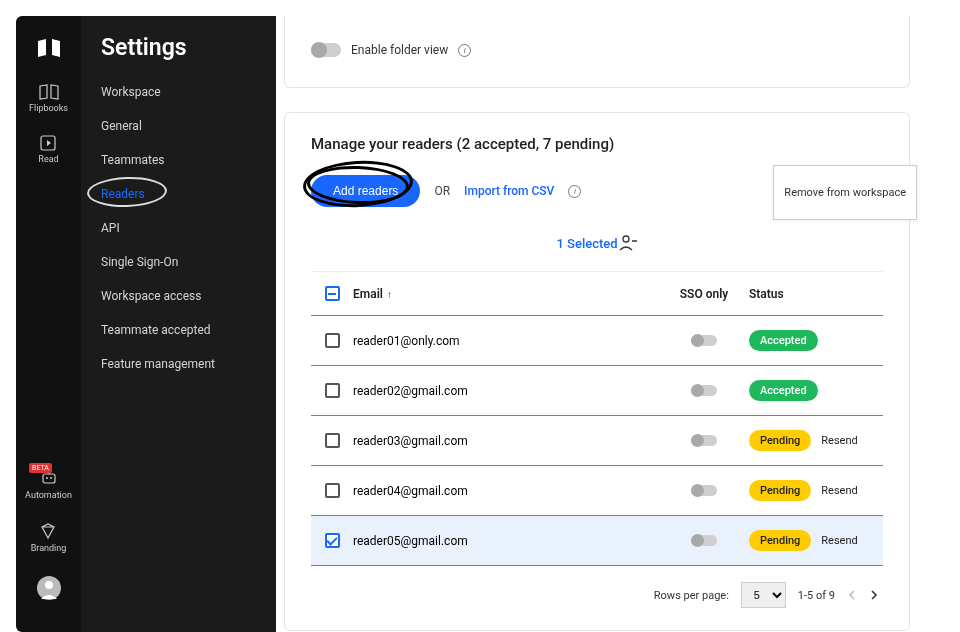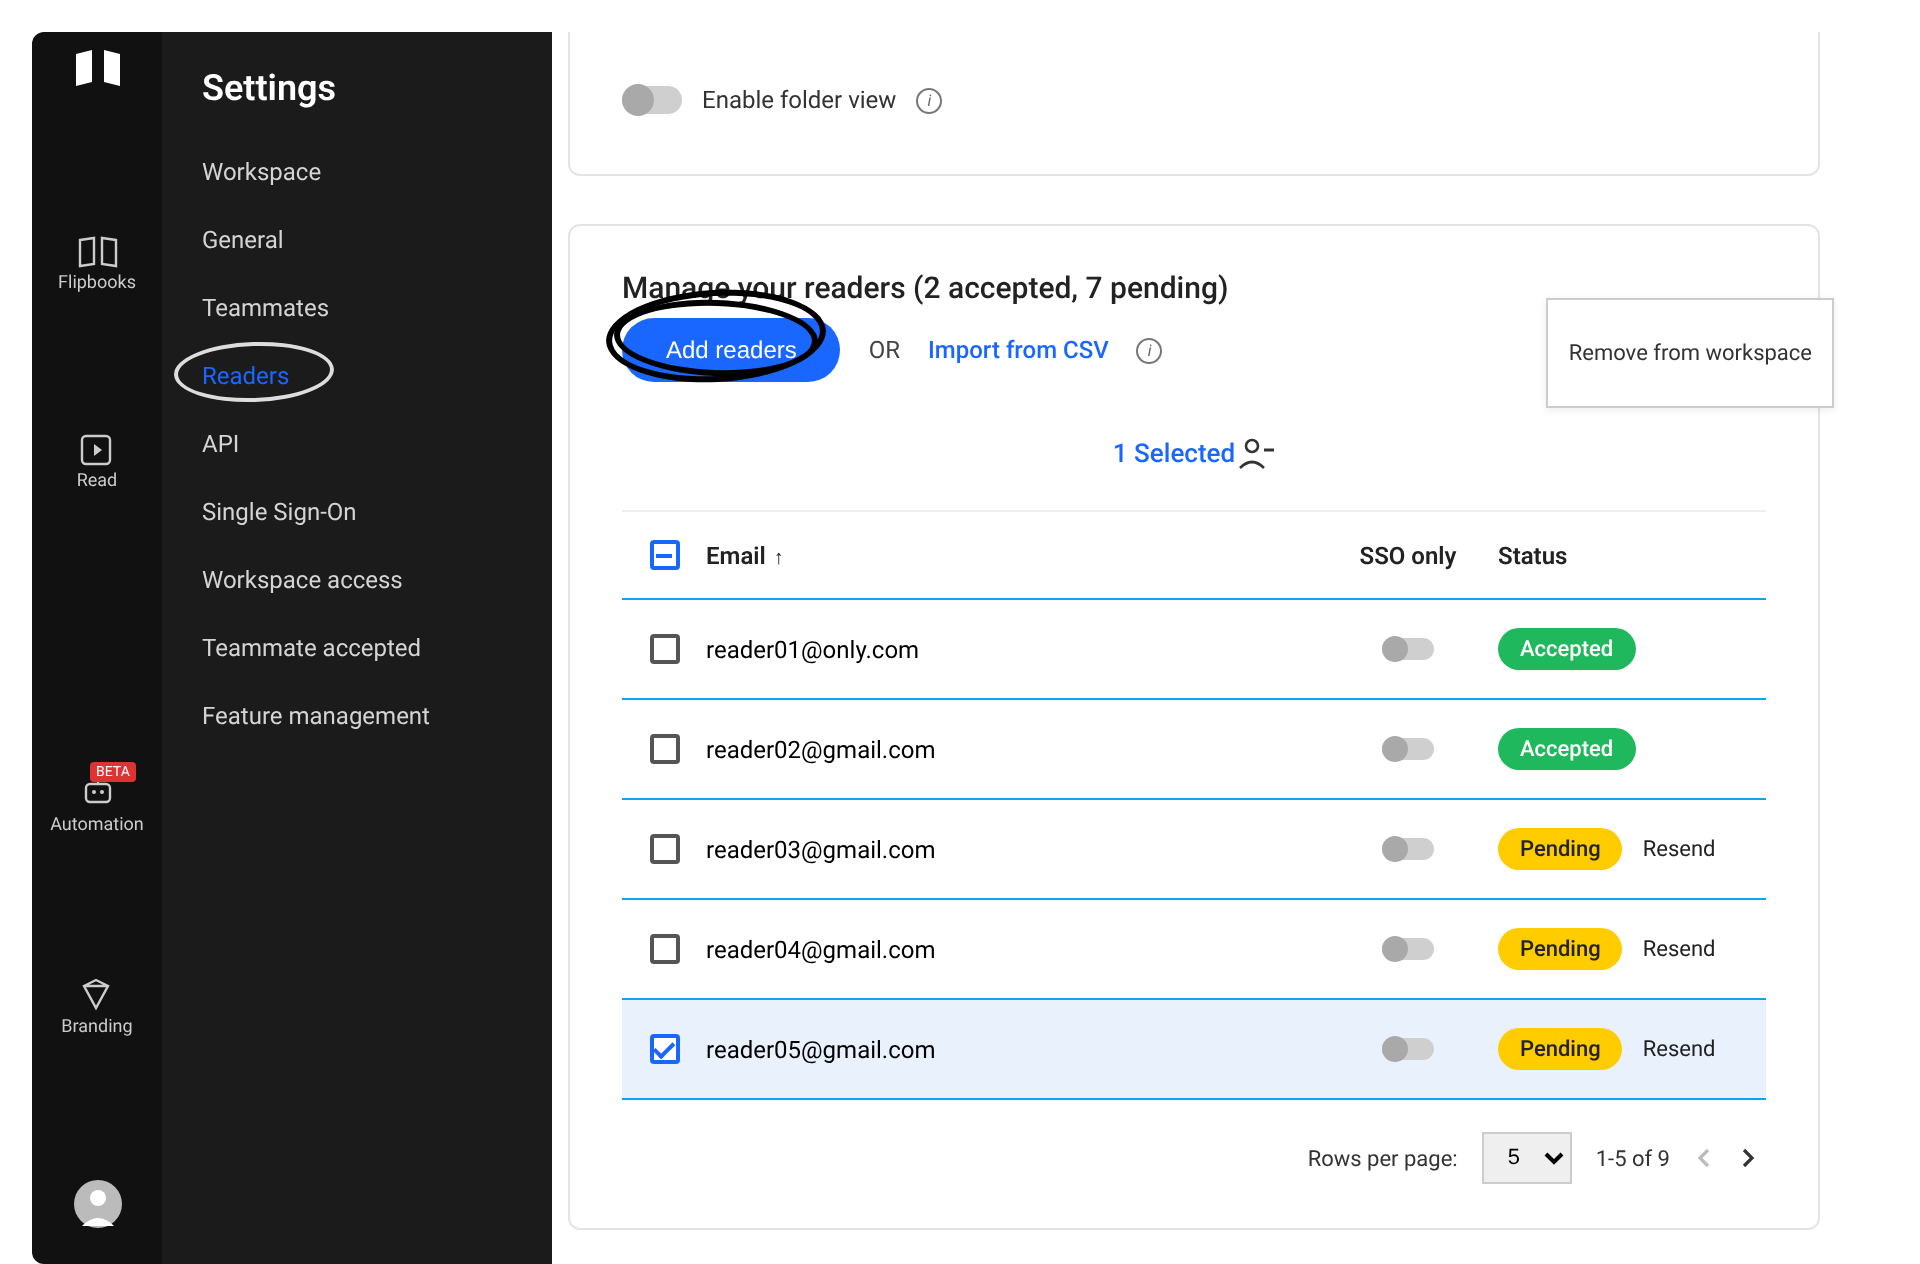--- a/index.html
+++ b/index.html
@@ -1,40 +1,40 @@
 <!DOCTYPE html>
 <html><head>
 <meta charset="utf-8">
 <style>
 * { box-sizing: border-box; margin: 0; padding: 0; }
 body { font-family: -apple-system, BlinkMacSystemFont, "Segoe UI", Roboto, Arial, sans-serif; background: #fff; width: 960px; height: 632px; overflow: hidden; }
 .app { display: flex; height: 616px; margin: 16px; gap: 0; }
-.rail { width: 65px; background: #111; border-radius: 6px 0 0 6px; display: flex; flex-direction: column; align-items: center; padding: 8px 0; color: #ddd; gap: 48px; }
+.rail { width: 65px; background: #111; border-radius: 6px 0 0 6px; display: flex; flex-direction: column; align-items: center; padding: 22px 0; color: #ddd; }
 .rail-logo { margin-bottom: 22px; }
 .rail-item { display: flex; flex-direction: column; align-items: center; font-size: 9px; color: #ccc; margin-bottom: 22px; cursor: pointer; position: relative; }
 .rail-item svg { margin-bottom: 3px; }
 .rail-spacer { flex: 1; }
-.rail-beta { position: absolute; top: -6px; right: 4px; background: #d33; color: #fff; font-size: 7px; padding: 1px 3px; border-radius: 2px; }
+.rail-beta { position: absolute; top: -6px; right: 20px; background: #d33; color: #fff; font-size: 7px; padding: 1px 3px; border-radius: 2px; }
 .sidebar { width: 195px; background: #1b1b1b; color: #fff; padding: 18px 0; }
-.sidebar h1 { font-size: 18px; font-weight: 600; padding: 0 20px 14px; }
+.sidebar h1 { font-size: 23px; font-weight: 600; padding: 0 20px 14px; }
 .sidebar-item { padding: 10px 20px; font-size: 12px; color: #d4d4d4; cursor: pointer; position: relative; }
 .sidebar-item.active { color: #1967ff; }
 .circle-ann { position: absolute; left: 6px; top: 0px; width: 80px; height: 30px; border: 2px solid #ddd; border-radius: 50%; pointer-events: none; transform: rotate(-2deg); }
 .circle-ann2 { position: absolute; border: 3px solid #000; border-radius: 50%; pointer-events: none; }
 .main { flex: 1; background: #fff; padding: 0 34px 0 8px; overflow-y: auto; }
 .card { border: 1px solid #e4e4e4; border-radius: 6px; padding: 22px 26px; margin-bottom: 24px; }
 .card.top { margin-top: 0; border-top: none; border-radius: 0 0 6px 6px; padding: 26px 26px; }
 .toggle { display: inline-flex; align-items: center; gap: 10px; }
 .switch { width: 30px; height: 14px; background: #cfcfcf; border-radius: 8px; position: relative; }
 .switch::after { content: ""; position: absolute; width: 16px; height: 16px; background: #a9a9a9; border-radius: 50%; left: 0; top: -1px; }
 .switch.small { width: 26px; height: 11px; }
 .switch.small::after { width: 13px; height: 13px; top: -1px; }
 .label-sm { font-size: 12px; color: #333; }
 .info-icon { width: 13px; height: 13px; border: 1px solid #777; border-radius: 50%; display: inline-flex; align-items: center; justify-content: center; font-size: 8px; color: #666; font-style: italic; }
-.section-title { font-size: 15px; font-weight: 500; color: #222; margin-bottom: 6px; }
+.section-title { font-size: 15px; font-weight: 500; color: #222; margin-bottom: 22px; }
 .add-row { display: flex; align-items: center; gap: 14px; position: relative; margin-bottom: 18px; }
 .add-btn { background: #1967ff; color: #fff; border: none; border-radius: 18px; padding: 9px 22px; font-size: 12px; font-weight: 500; cursor: pointer; }
 .or-text { font-size: 12px; color: #444; }
 .link-blue { color: #1967ff; font-size: 12px; font-weight: 500; cursor: pointer; }
 .tooltip { position: absolute; right: -34px; top: -10px; background: #fff; border: 1px solid #ccc; padding: 20px 10px; font-size: 11px; color: #333; box-shadow: 0 1px 4px rgba(0,0,0,.08); }
 .sel-row { display: flex; align-items: center; justify-content: center; padding: 8px 0 18px; }
 .sel-text { color: #1967ff; font-size: 13px; font-weight: 500; }
 .table { border-top: 1px solid #eee; }
 .table-head, .table-row { display: flex; align-items: center; padding: 14px 4px; border-bottom: 1px solid #0ea5e9; font-size: 12px; }
 .col-chk { width: 34px; display: flex; justify-content: center; }

